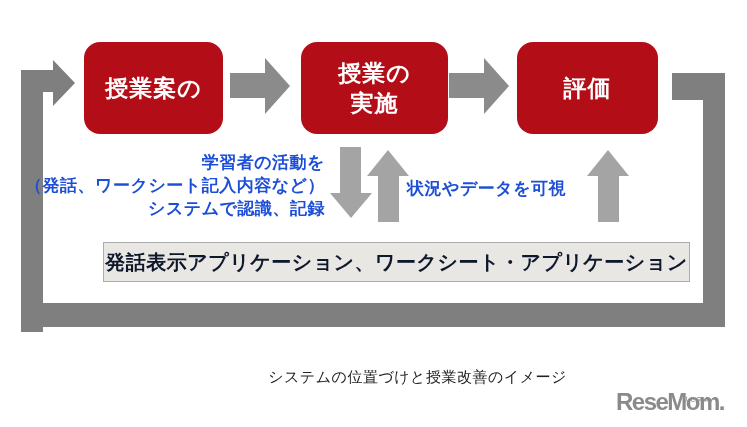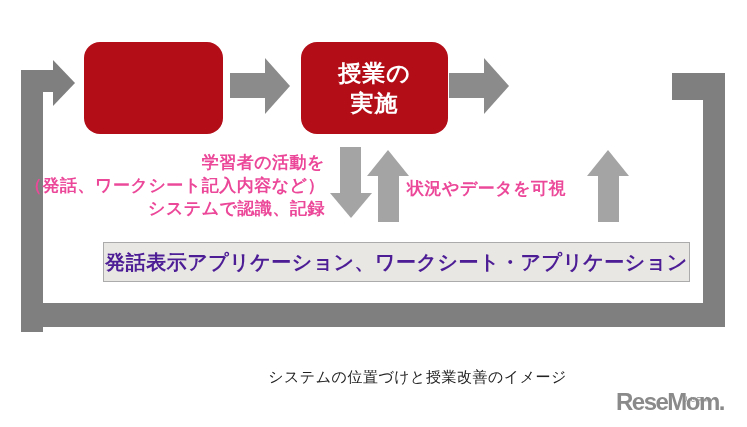--- a/index.html
+++ b/index.html
@@ -57,30 +57,30 @@
   }
   .up1-shaft{left:378px;top:176px;width:21px;height:46px;}
   .up2-head{
     position:absolute;left:587px;top:150px;width:0;height:0;
     border-left:21px solid transparent;border-right:21px solid transparent;
     border-bottom:26px solid #a4a4a4;
   }
   .up2-shaft{left:598px;top:176px;width:21px;height:46px;}
 
   
-  .note{position:absolute;color:#ec4899;font-weight:700;font-size:17px;line-height:23px;letter-spacing:0.5px;}
+  .note{position:absolute;color:#1d4ed8;font-weight:700;font-size:17px;line-height:23px;letter-spacing:0.5px;}
   .note-left{left:0;top:151px;width:325px;text-align:right;}
   .note-mid{left:407px;top:177px;text-align:center;}
 
   
   .app-bar{
     position:absolute;left:103px;top:242px;width:587px;height:40px;
     background:#e8e7e4;border:1px solid #ababab;box-sizing:border-box;
     display:flex;align-items:center;justify-content:center;
-    color:#4c1d95;font-weight:700;font-size:20px;letter-spacing:0.5px;z-index:2;
+    color:#0f172a;font-weight:700;font-size:20px;letter-spacing:0.5px;z-index:2;
   }
 
   
   .caption{
     position:absolute;left:0;top:368px;width:747px;text-align:center;
     color:#222;font-size:15px;letter-spacing:0.5px;margin-left:44px;
   }
 
   
   .logo{
@@ -98,24 +98,29 @@
 <div class="stage">
 
   <div class="loop loop-left-bar"></div>
   <div class="loop loop-topleft-shaft"></div>
   <div class="loop-arrowhead"></div>
   <div class="loop loop-bottom-bar"></div>
   <div class="loop loop-right-stub"></div>
   <div class="loop loop-right-bar"></div>
 
   <div class="box box-plan">
+    <div class="box-line">授業案の</div>
   </div>
   <div class="box box-do">
     <div class="box-line">授業の</div>
     <div class="box-line">実施</div>
+  </div>
+  <div class="box box-eval">
+    <div class="box-line">評価</div>
+
   </div>
 
   <div class="fa1">
     <div class="flow-shaft"></div>
     <div class="flow-head"></div>
   </div>
   <div class="fa2">
     <div class="flow-shaft"></div>
     <div class="flow-head"></div>
   </div>

